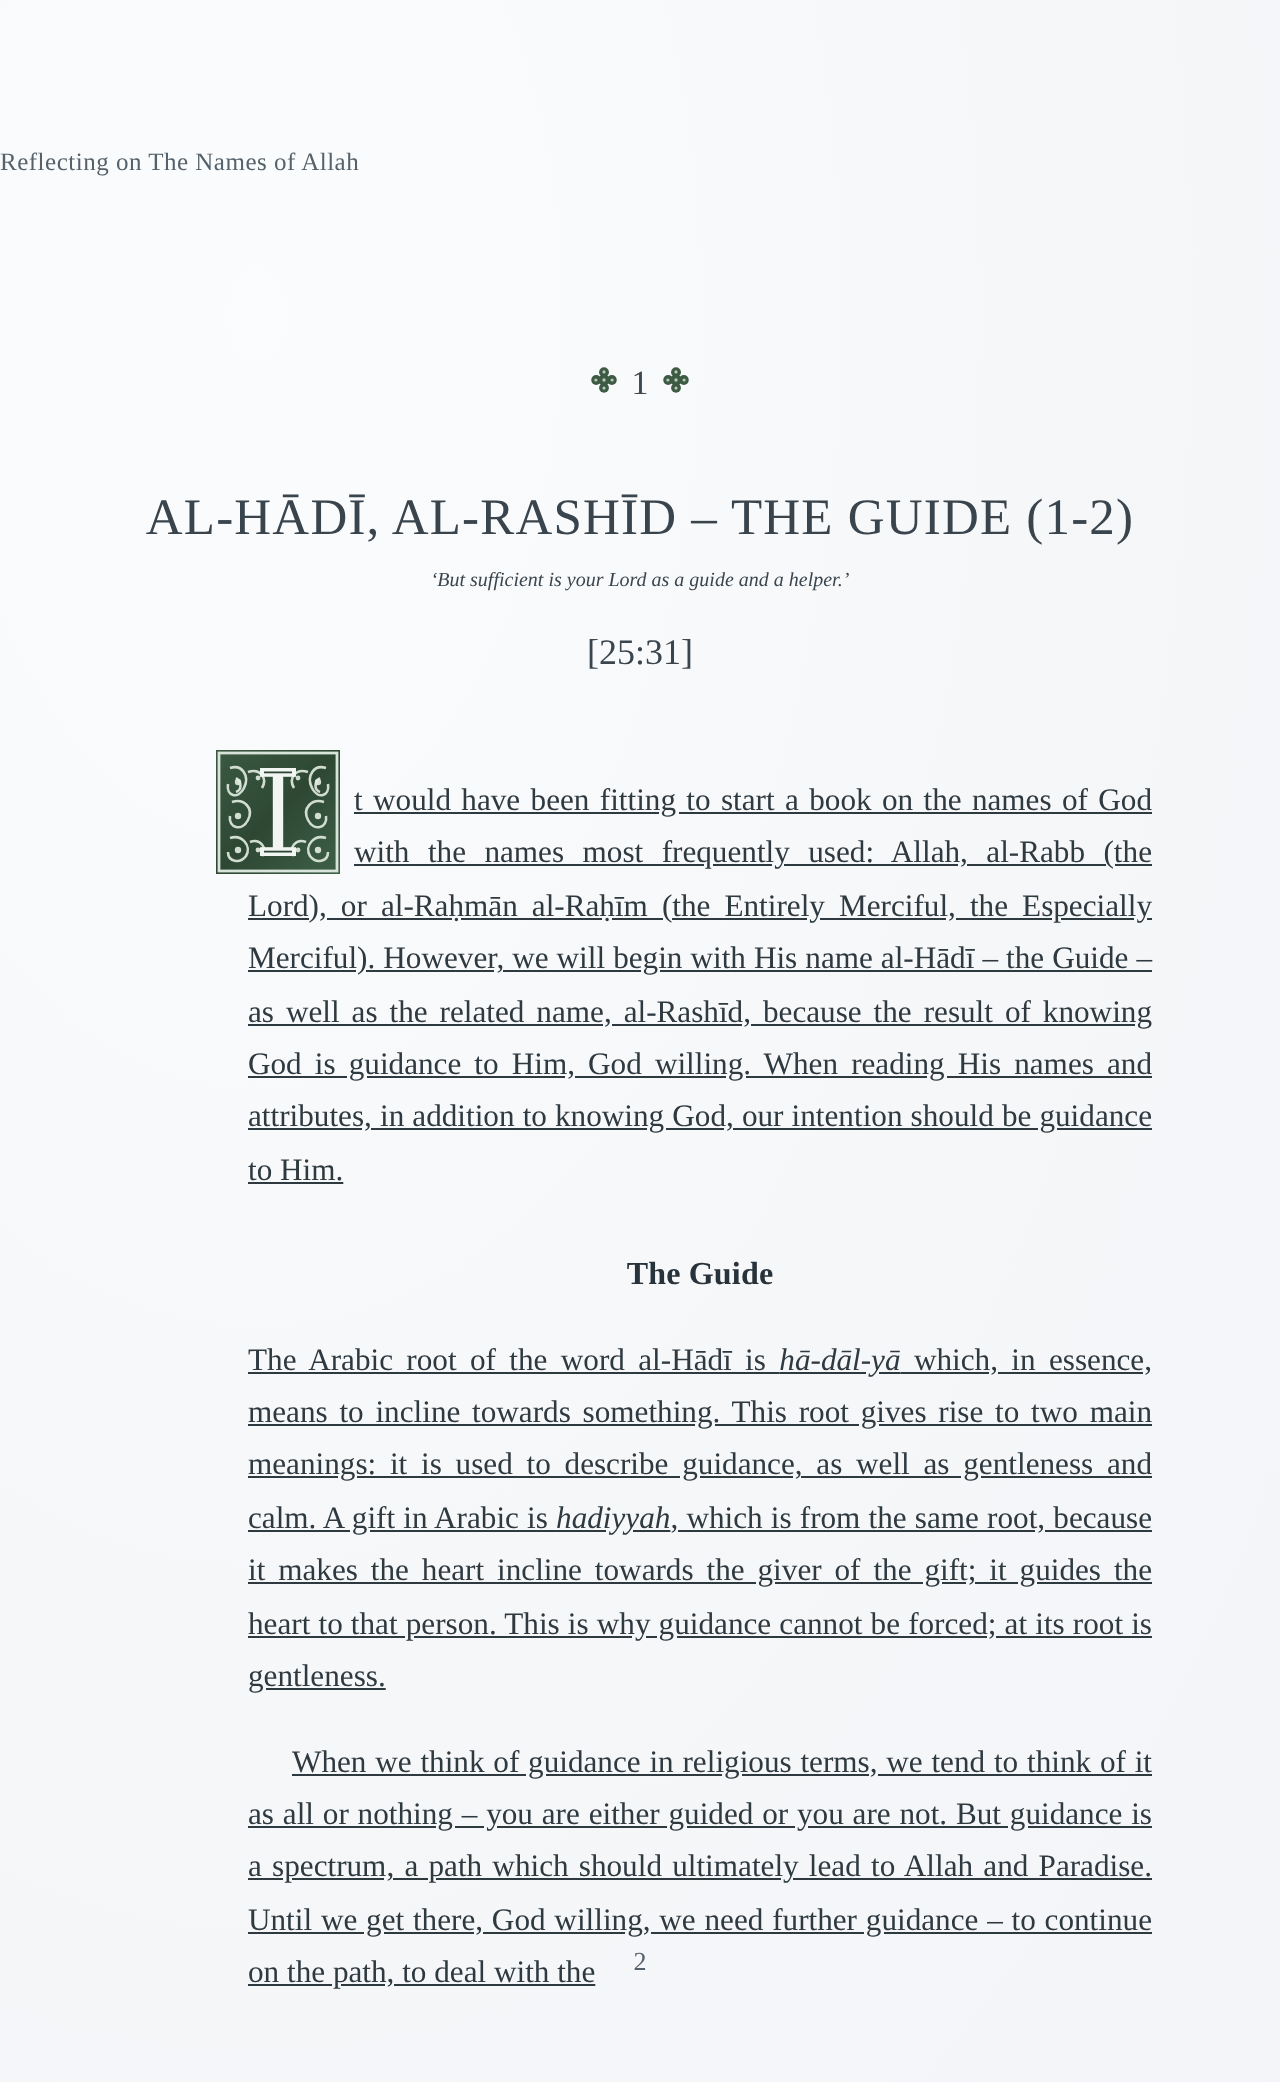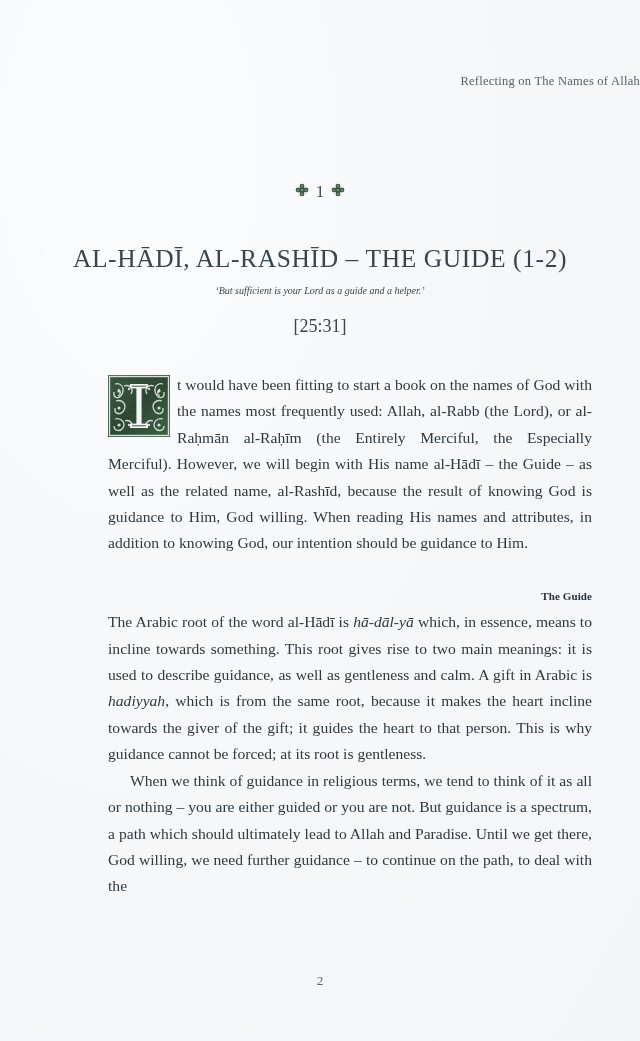--- a/index.html
+++ b/index.html
@@ -22,21 +22,21 @@
     background:
       radial-gradient(ellipse at 20% 15%, #fbfcfd 0%, #f6f7f9 55%, #f4f5f8 100%);
   }
 
   
   .running-header {
     position: absolute;
     top: 74px;
     left: 0;
     right: 0;
-    text-align: right;
+    text-align: left;
     font-size: 12.5px;
     letter-spacing: 0.25px;
     color: #56626b;
     font-family: "Liberation Serif", "DejaVu Serif", serif;
   }
 
   
   .ornament-line {
     position: absolute;
     top: 179px;
@@ -106,21 +106,22 @@
     left: 108px;
     top: 372px;
     width: 484px;
     font-size: 15.6px;
     line-height: 26.4px;
     text-align: justify;
     color: #2e3940;
   }
 
   p {
-    margin: 0;
+    margin: 16px;
+    text-decoration: underline;
   }
 
   .para-first {
     text-indent: 0;
   }
   .para-indent {
     text-indent: 22px;
   }
   .para-plain {
     text-indent: 0;
@@ -133,26 +134,26 @@
     height: 62px;
     margin: 3px 7px 0 0;
     shape-outside: margin-box;
   }
   .dropcap svg {
     display: block;
   }
 
   .subhead {
     font-weight: bold;
-    font-size: 11px;
+    font-size: 16px;
     line-height: 26.4px;
     letter-spacing: 0.1px;
     color: #27323a;
     margin: 26px 0 0 0;
-    text-align: right;
+    text-align: center;
   }
 
   em {
     font-style: italic;
   }
 
   
   .folio {
     position: absolute;
     bottom: 52px;

